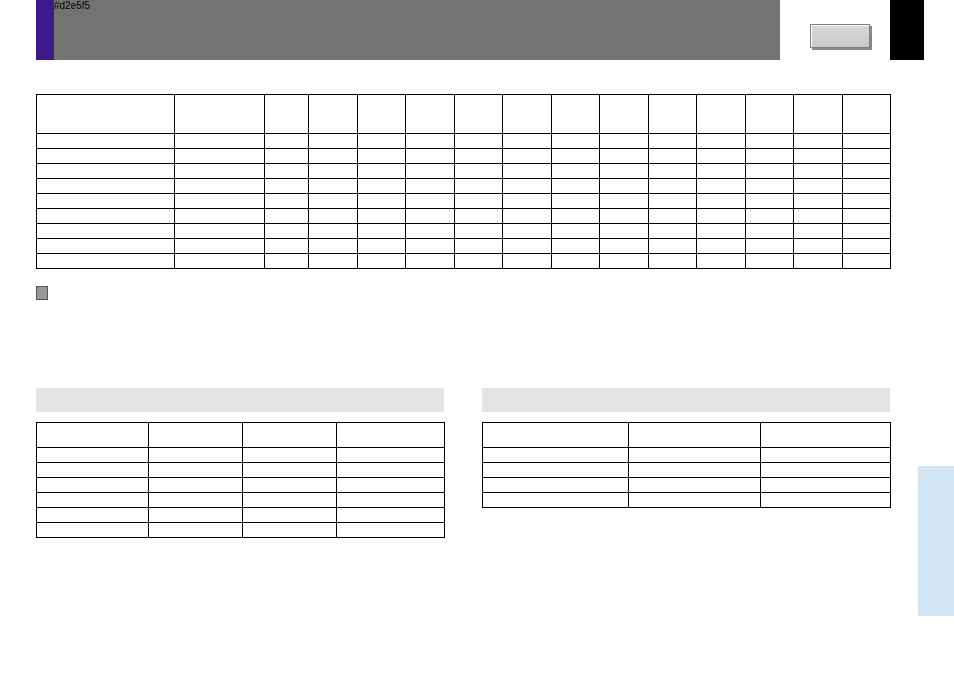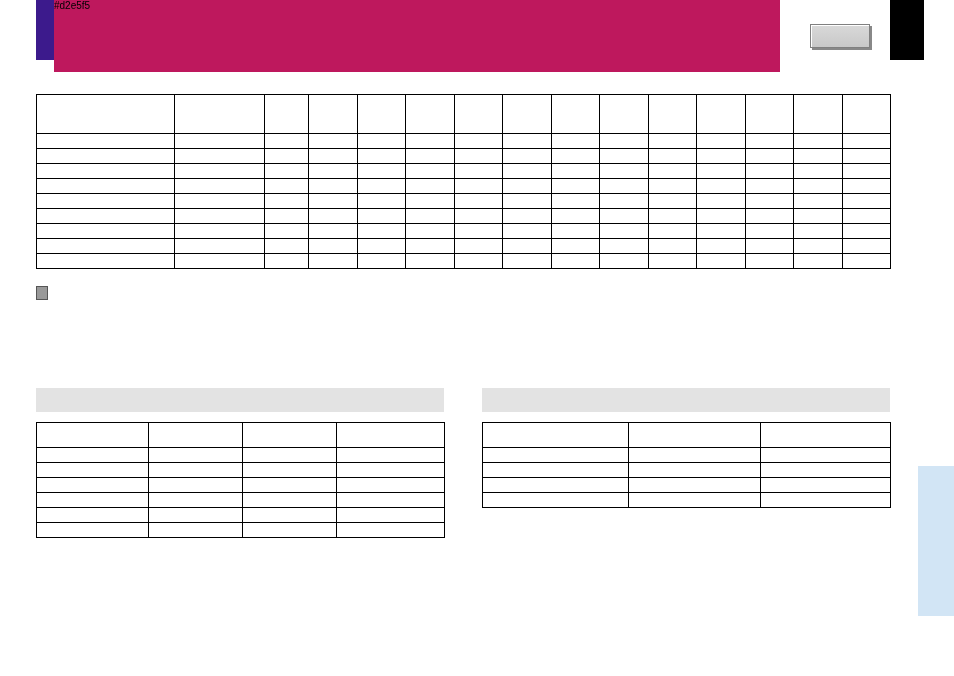--- a/index.html
+++ b/index.html
@@ -27,22 +27,22 @@
   }
   .header-purple {
     position: absolute;
     left: 0; top: 0;
     width: 18px; height: 60px;
     background: #3c1a8c;
   }
   .header-blue {
     position: absolute;
     left: 18px; top: 0;
-    width: 726px; height: 72px;
-    background: #be185d;
+    width: 726px; height: 60px;
+    background: #737373;
   }
   .header-gap {
     position: absolute;
     left: 744px; top: 0;
     width: 32px; height: 60px;
     background: #ffffff;
   }
   .header-btn-wrap {
     position: absolute;
     left: 774px; top: 0;

